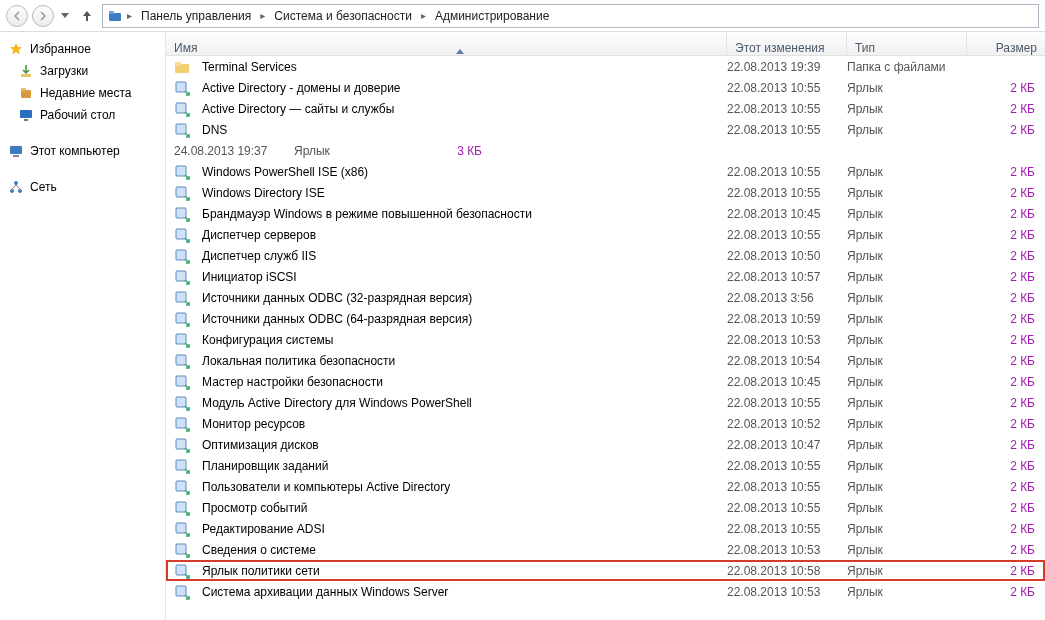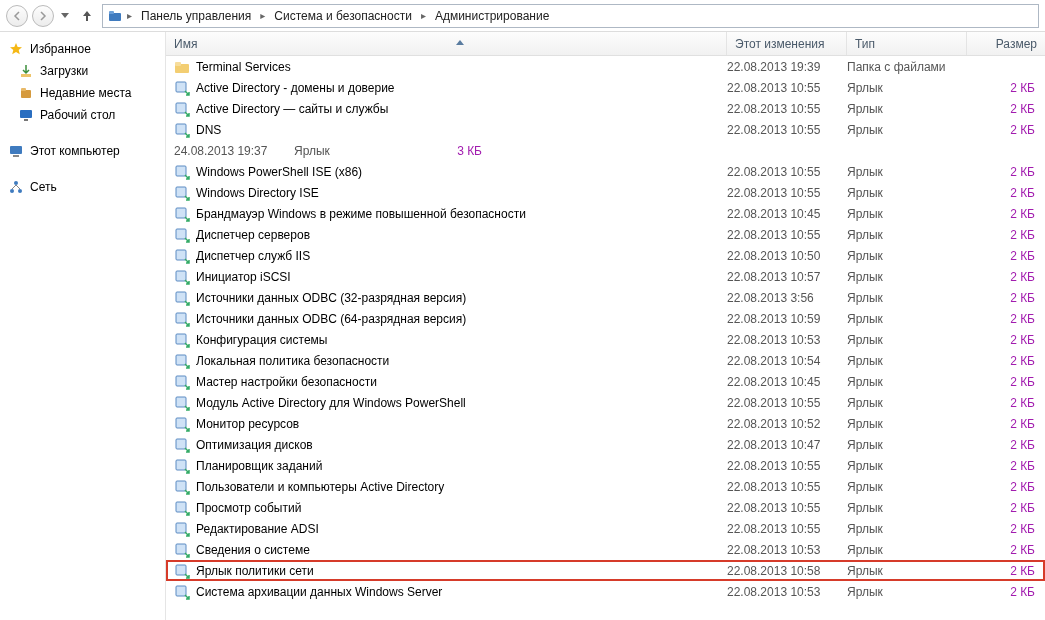--- a/index.html
+++ b/index.html
@@ -100,36 +100,36 @@
     background: linear-gradient(#fdfdfd,#f1f1f1);
     height: 24px;
     align-items: center;
     color: #4a5a6a;
   }
   .col {
     padding: 0 8px;
     border-right: 1px solid #e4e4e4;
     height: 100%;
     display: flex;
-    align-items: center;
+    align-items: flex-end;
     gap: 4px;
   }
   .col-name { flex: 1; min-width: 0; }
   .col-date { width: 120px; }
   .col-type { width: 120px; }
   .col-size { width: 78px; justify-content: flex-end; border-right: none; }
   .rows { overflow-y: auto; }
   .row {
     display: flex;
     align-items: center;
     height: 21px;
     padding-left: 8px;
   }
   .row.highlight { outline: 2px solid #d63b2a; outline-offset: -2px; }
-  .cell-name { flex: 1; display: flex; align-items: center; gap: 6px; min-width: 0; }
+  .cell-name { flex: 1; display: flex; align-items: center; gap: 12px; min-width: 0; }
   .cell-date { width: 120px; color: #555; }
   .cell-type { width: 120px; color: #555; }
   .cell-size { width: 78px; text-align: right; padding-right: 10px; color: #a21caf; }
   .file-icon {
     width: 16px; height: 16px;
     display: inline-flex; align-items: center; justify-content: center;
     flex-shrink: 0;
   }
   .sort-arrow {
     margin: 0 auto;

